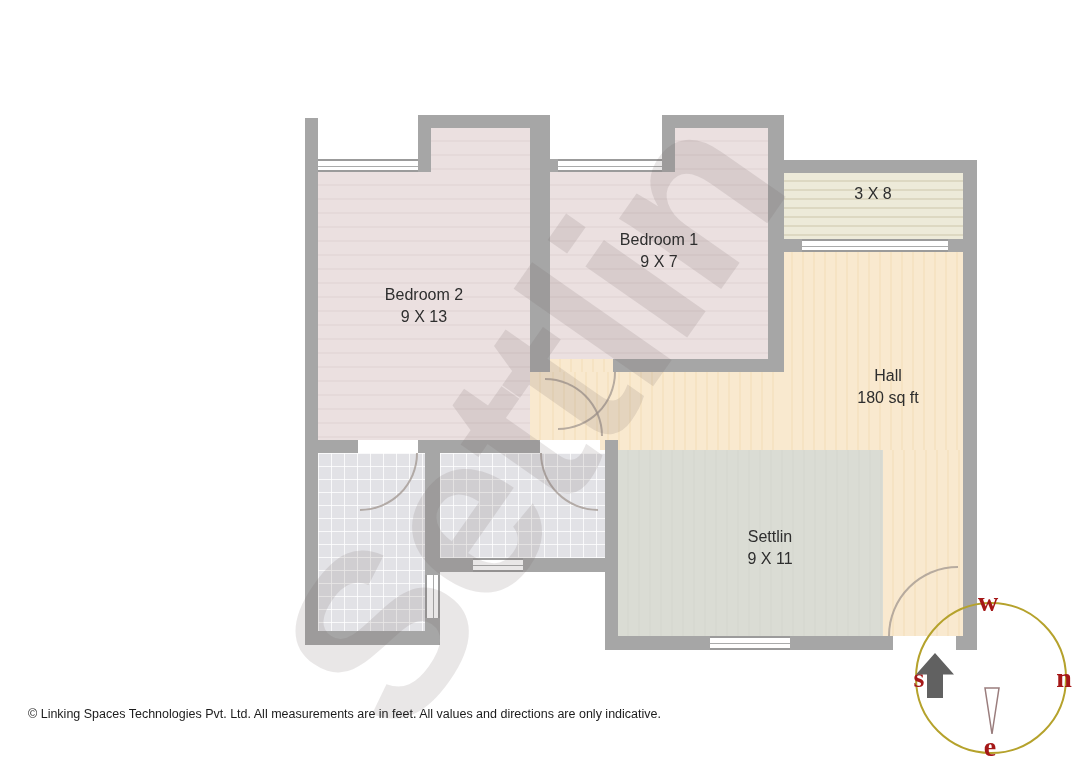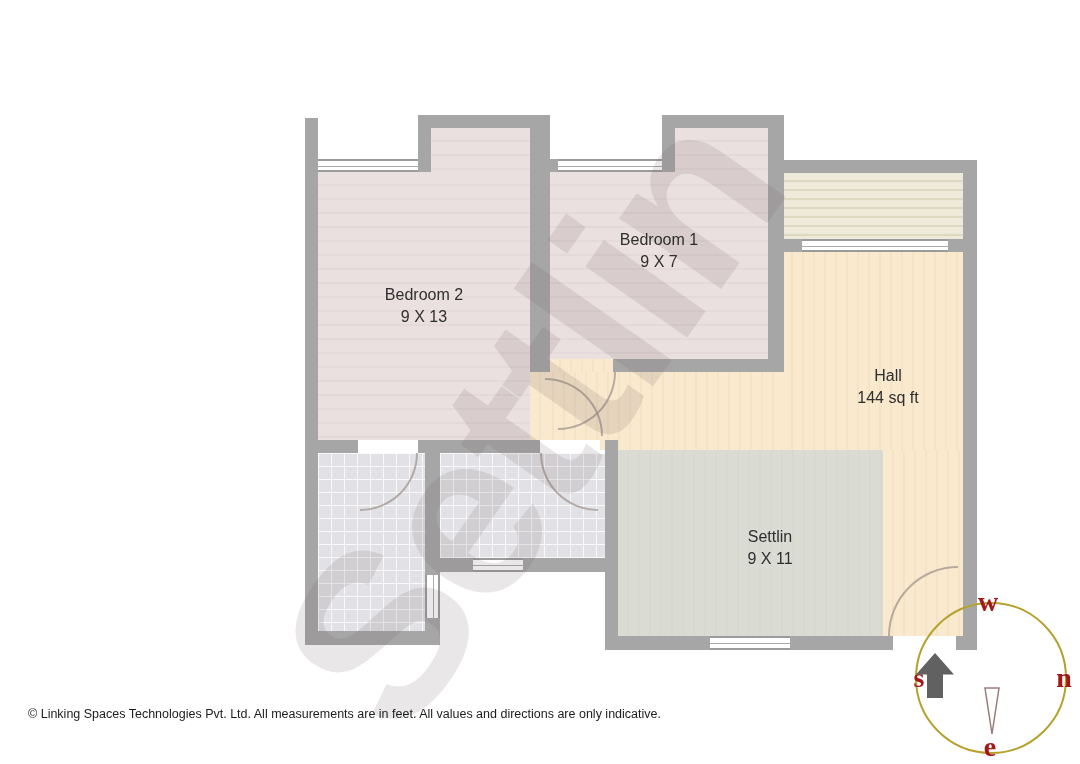--- a/index.html
+++ b/index.html
@@ -105,24 +105,25 @@
 
   <div class="room-label" style="left:339px;top:284px;">
     <div>Bedroom 2</div>
     <div>9 X 13</div>
   </div>
   <div class="room-label" style="left:574px;top:229px;">
     <div>Bedroom 1</div>
     <div>9 X 7</div>
   </div>
   <div class="room-label" style="left:788px;top:183px;">
+    <div>3 X 8</div>
   </div>
   <div class="room-label" style="left:803px;top:365px;">
     <div>Hall</div>
-    <div>144 sq ft</div>
+    <div>180 sq ft</div>
   </div>
   <div class="room-label" style="left:685px;top:526px;">
     <div>Settlin</div>
     <div>9 X 11</div>
   </div>
 
   <div id="compass-circle"></div>
   <span class="compass-letter" style="left:988px;top:602px;">w</span>
   <span class="compass-letter" style="left:1064px;top:678px;">n</span>
   <span class="compass-letter" style="left:919px;top:678px;">s</span>

